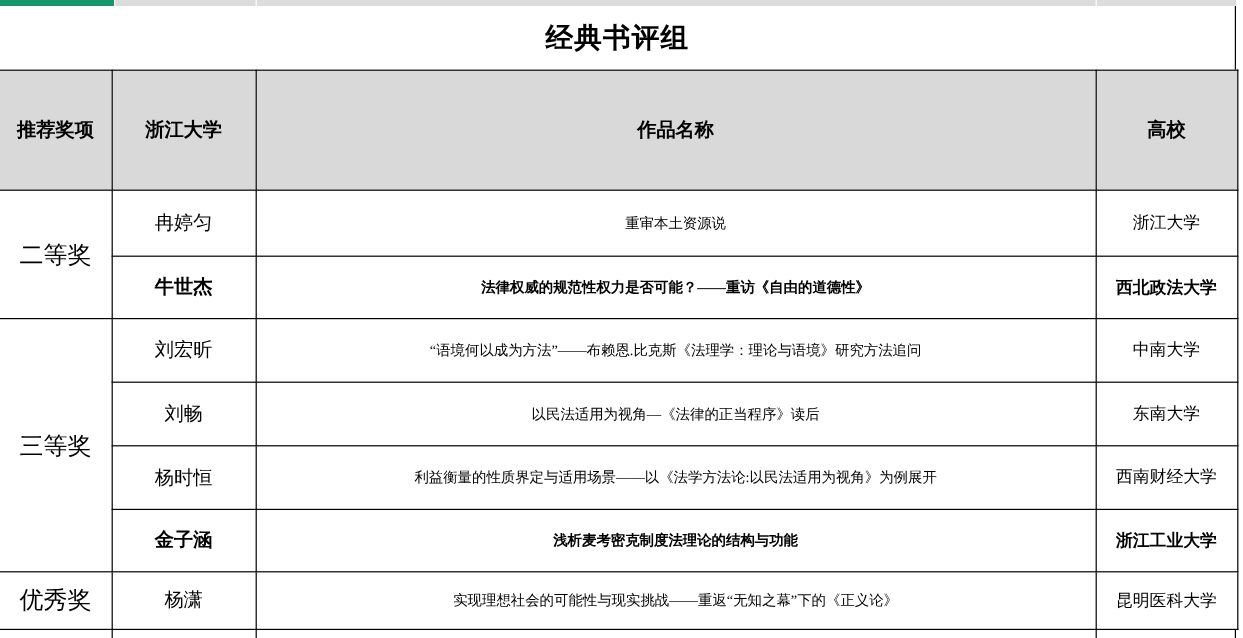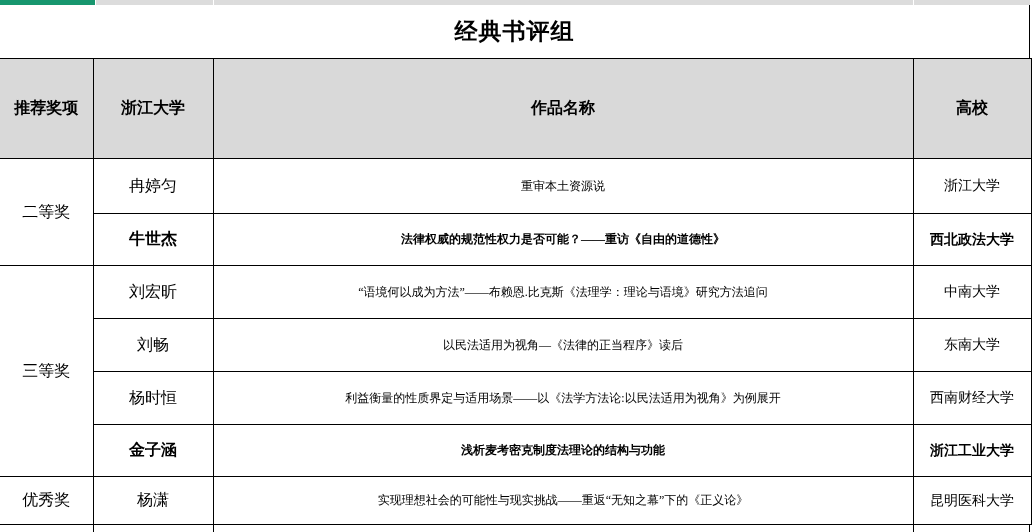--- a/index.html
+++ b/index.html
@@ -61,21 +61,21 @@
   table.grid th:first-child, table.grid td.first-col { border-left: none; }
 
   tr.hdr { height: 100px; background: #d9d9d9; }
   tr.hdr th { font-size: 16px; font-weight: bold; }
 
   tr.h55 { height: 55px; }
   tr.h52 { height: 52px; font-weight: bold; }
   tr.h53 { height: 53px; }
   tr.h48 { height: 48px; }
 
-  td.award-cell { font-size: 16px; }
+  td.award-cell { font-size: 20px; }
   td.author-cell { font-size: 16px; margin-top: 16px; }
   td.work-cell { font-size: 12px; }
   td.univ-cell { font-size: 14px; }
 
   .bottom-stub {
     position: relative;
     width: 1030px; height: 7px;
     border-right: 1px solid #000;
     background: #ffffff;
   }

